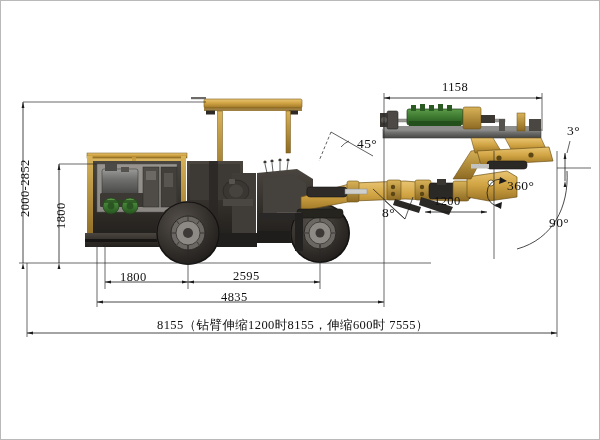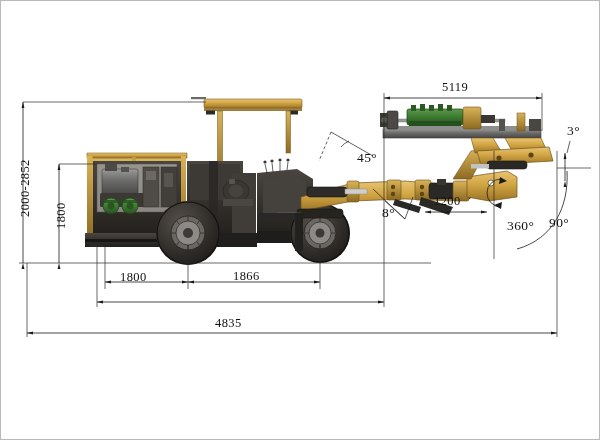--- a/index.html
+++ b/index.html
@@ -303,32 +303,33 @@
 
     </g>
   </svg>
 
   <div class="dimtext t13 rot" style="left:18px;top:216px;">2000-2852</div>
 
   <div class="dimtext t13 rot" style="left:54px;top:228px;">1800</div>
 
   <div class="dimtext t13" style="left:119px;top:270px;">1800</div>
 
-  <div class="dimtext t13" style="left:232px;top:269px;">1866</div>
-
-  <div class="dimtext t13" style="left:214px;top:290px;margin-top:26px;">4835</div>
-
-  <div class="dimtext t13" style="left:441px;top:80px;">5119</div>
+  <div class="dimtext t13" style="left:232px;top:269px;">2595</div>
+
+  <div class="dimtext t13" style="left:220px;top:290px;">4835</div>
+
+  <div class="dimtext t13" style="left:441px;top:80px;">1158</div>
 
   <div class="dimtext t13" style="left:433px;top:194px;">1200</div>
 
-  <div class="dimtext t14" style="left:356px;top:150px;">45°</div>
+  <div class="dimtext t14" style="left:356px;top:136px;">45°</div>
 
   <div class="dimtext t14" style="left:381px;top:205px;">8°</div>
 
   <div class="dimtext t14" style="left:566px;top:123px;">3°</div>
 
-  <div class="dimtext t14" style="left:506px;top:178px;margin-top:40px;">360°</div>
+  <div class="dimtext t14" style="left:506px;top:178px;">360°</div>
 
   <div class="dimtext t14" style="left:548px;top:215px;">90°</div>
 
+  <div class="dimtext caption" style="left:156px;top:318px;">8155（钻臂伸缩1200时8155，伸缩600时 7555）</div>
 
 </div>
 
 </body></html>

